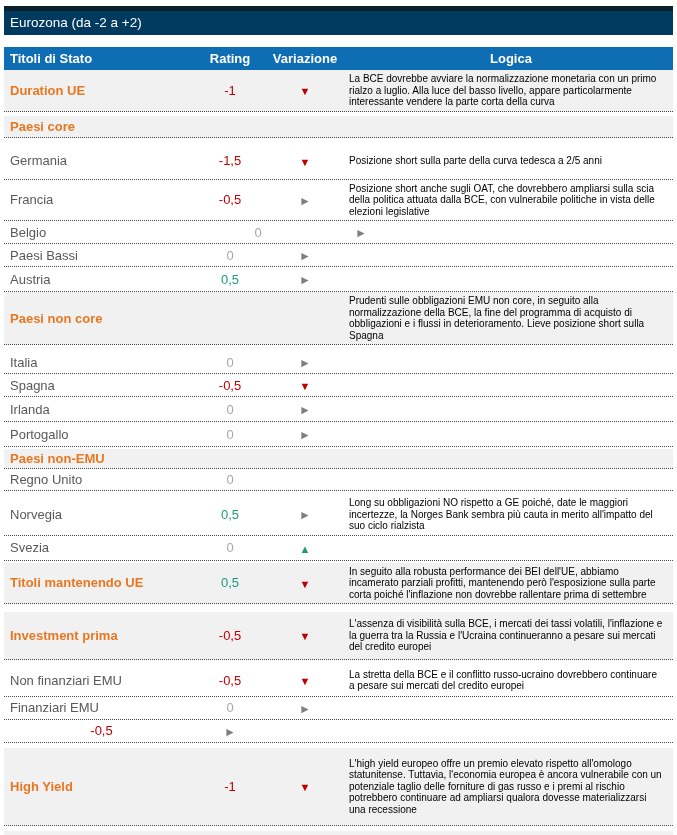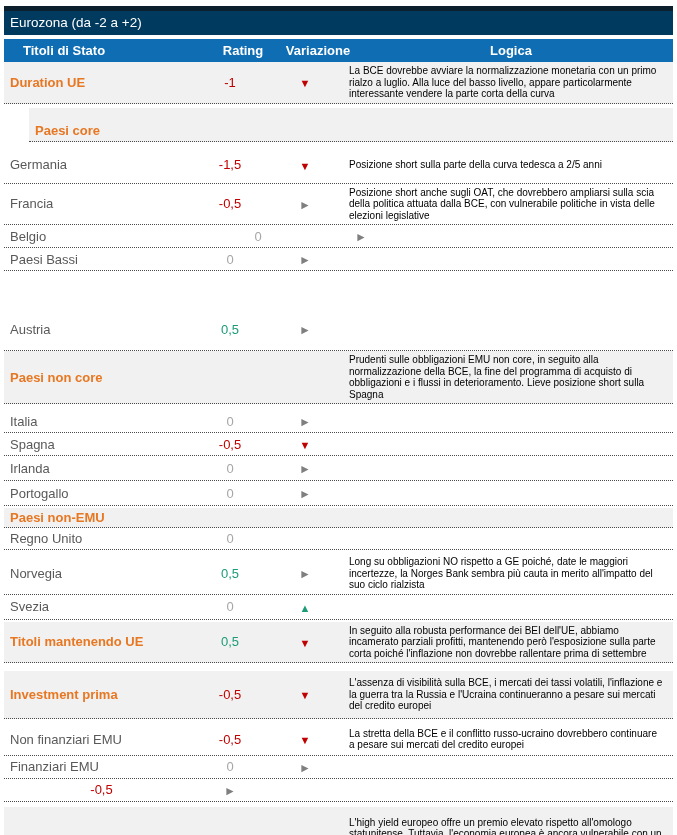--- a/index.html
+++ b/index.html
@@ -11,21 +11,21 @@
     border-top:5px solid var(--title-bar-edge,#0C1F2C);
     color:var(--header-text,#fff);
     font-weight:normal;font-size:13.5px;
     padding:4px 0 5px 6px;
   }
   .headerrow{
     display:grid;grid-template-columns:195px 62px 88px 1fr;
     background:var(--header-bg,#0F6DB4);
     color:var(--header-text,#fff);
     font-weight:bold;font-size:13px;
-    margin-top:4px;padding:4px 13px;
+    margin-top:12px;padding:4px 0;
     align-items:center;
   }
   .headerrow .h-left{padding-left:6px;}
   .headerrow .h-center{text-align:center;}
 
   .row{
     display:grid;grid-template-columns:195px 62px 88px 1fr;
     align-items:center;
     border-bottom:1px dotted var(--divider,#4A4A4A);
     background:#fff;
@@ -60,21 +60,21 @@
     <div class="h-center">Logica</div>
   </div>
 
   <div>
       <div class="row section band" style="padding-bottom: 3px; padding-top: 3px;">
     <div class="label">Duration UE</div>
     <div class="rating red">-1</div>
     <div class="variation"><span class="tri red">▼</span></div>
     <div class="logic">La BCE dovrebbe avviare la normalizzazione monetaria con un primo rialzo a luglio. Alla luce del basso livello, appare particolarmente interessante vendere la parte corta della curva</div>
   </div>
-      <div class="row section band" style="margin-top: 4px; padding-bottom: 3px; padding-top: 15px; margin-left: 25px;">
+      <div class="row section band" style="margin-top: 4px; padding-bottom: 3px; padding-top: 3px;">
     <div class="label">Paesi core</div>
     <div class="rating"></div>
     <div class="variation"><span class="tri"></span></div>
     <div class="logic"></div>
   </div>
       <div class="row item" style="margin-top: 5px; padding-bottom: 9px; padding-top: 9px;">
     <div class="label">Germania</div>
     <div class="rating red">-1,5</div>
     <div class="variation"><span class="tri red">▼</span></div>
     <div class="logic">Posizione short sulla parte della curva tedesca a 2/5 anni</div>
@@ -90,21 +90,21 @@
     <div class="rating grey">0</div>
     <div class="variation"><span class="tri grey">►</span></div>
     <div class="logic"></div>
   </div>
       <div class="row item" style="padding-bottom: 2px; padding-top: 2px;">
     <div class="label">Paesi Bassi</div>
     <div class="rating grey">0</div>
     <div class="variation"><span class="tri grey">►</span></div>
     <div class="logic"></div>
   </div>
-      <div class="row item" style="padding-bottom: 12px; padding-top: 3px; margin-top: 46px;">
+      <div class="row item" style="padding-bottom: 3px; padding-top: 3px;">
     <div class="label">Austria</div>
     <div class="rating green">0,5</div>
     <div class="variation"><span class="tri grey">►</span></div>
     <div class="logic"></div>
   </div>
       <div class="row section band" style="padding-bottom: 3px; padding-top: 3px;">
     <div class="label">Paesi non core</div>
     <div class="rating"></div>
     <div class="variation"><span class="tri"></span></div>
     <div class="logic">Prudenti sulle obbligazioni EMU non core, in seguito alla normalizzazione della BCE, la fine del programma di acquisto di obbligazioni e i flussi in deterioramento. Lieve posizione short sulla Spagna</div>

